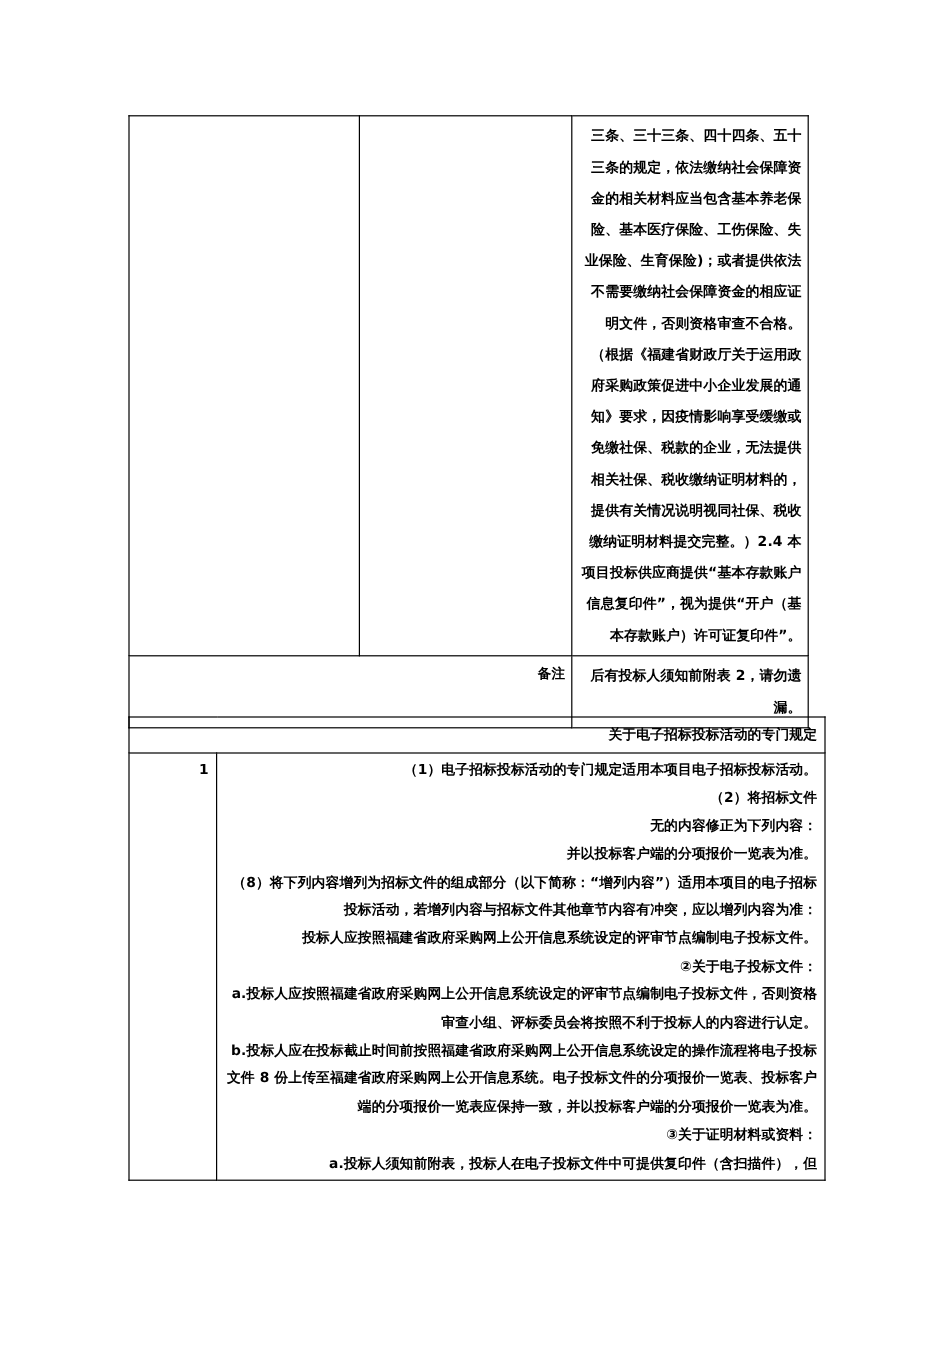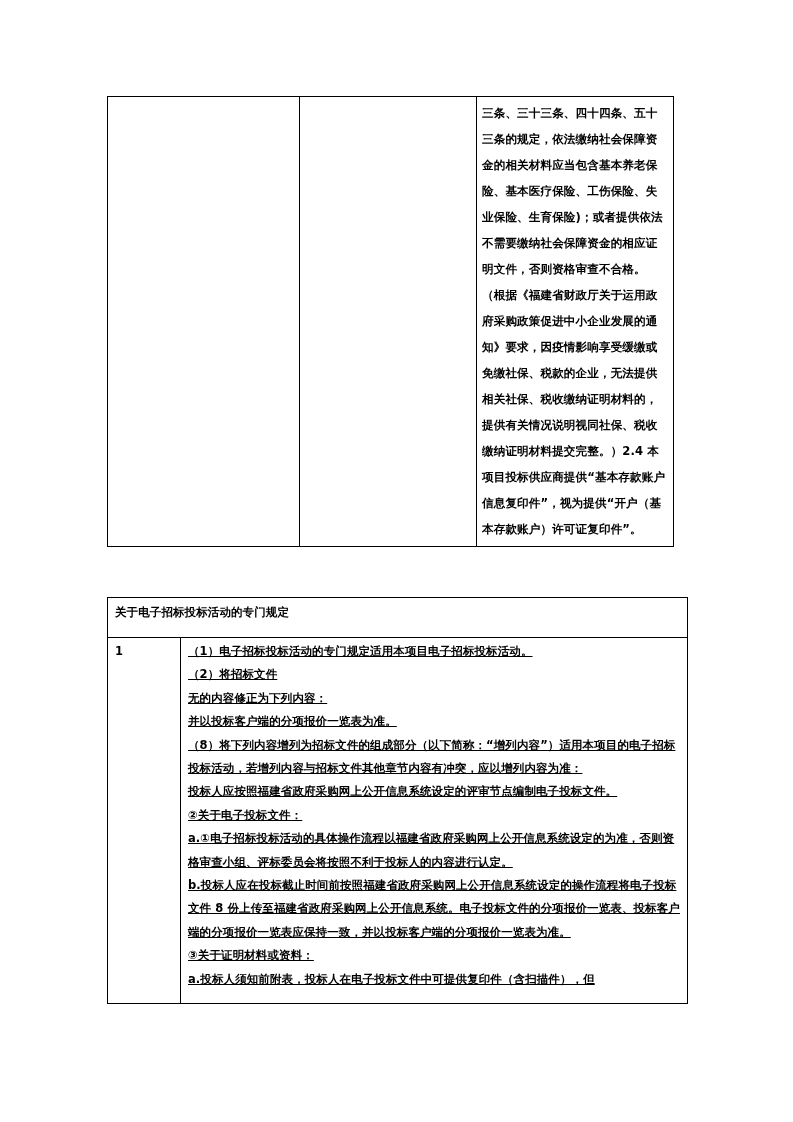--- a/index.html
+++ b/index.html
@@ -15,20 +15,21 @@
     color: #000000;
     overflow: hidden;
   }
 
   .page {
     position: absolute;
     left: 0; top: 0;
     width: 729px;
     height: 1122px;
     background: #fff;
+    text-align: right;
   }
 
   
   .doc-table {
     border-collapse: collapse;
     table-layout: fixed;
     position: absolute;
   }
   .doc-table td {
     border: 1px solid #000;
@@ -77,31 +78,30 @@
   #table-two {
     left: 107px;
     top: 597px;
     width: 580px;
   }
   #table-two .col-no { width: 73px; }
   #table-two .col-body { width: 507px; }
   #table-two td {
     font-size: 11.5px;
     line-height: 23.4px;
-    padding: 2px 6px 12px 7px;
+    padding: 2px 6px 2px 7px;
     margin-top: 15px;
   }
   #table-two td.title-cell { line-height: 25px; }
   #table-two td.head-cell { line-height: 25px; }
   #table-two td.seq-cell {
     font-size: 11.5px;
   }
   #table-two td.content-cell p {
     margin: 0;
-    text-decoration: underline;
   }
 
   
   #table-two-clip {
     position: absolute;
     left: 0;
     top: 0;
     width: 793px;
     height: 1022px;
     overflow: hidden;
@@ -117,20 +117,24 @@
       <col class="col-a">
       <col class="col-b">
       <col class="col-c">
     </colgroup>
     <tbody>
       <tr>
         <td class="empty-cell"></td>
         <td class="empty-cell"></td>
         <td class="cell-text">三条、三十三条、四十四条、五十三条的规定，依法缴纳社会保障资金的相关材料应当包含基本养老保险、基本医疗保险、工伤保险、失业保险、生育保险)；或者提供依法不需要缴纳社会保障资金的相应证明文件，否则资格审查不合格。（根据《福建省财政厅关于运用政府采购政策促进中小企业发展的通知》要求，因疫情影响享受缓缴或免缴社保、税款的企业，无法提供相关社保、税收缴纳证明材料的，提供有关情况说明视同社保、税收缴纳证明材料提交完整。）2.4 本项目投标供应商提供“基本存款账户信息复印件”，视为提供“开户（基本存款账户）许可证复印件”。</td>
       </tr>
+      <tr>
+        <td class="remark-label" colspan="2">备注</td>
+        <td class="cell-text">后有投标人须知前附表 2，请勿遗漏。</td>
+      </tr>
     </tbody>
   </table>
 
 
   <div id="table-two-clip">
     <table class="doc-table" id="table-two">
       <colgroup>
         <col class="col-no">
         <col class="col-body">
       </colgroup>
@@ -141,21 +145,21 @@
         <tr>
           <td class="seq-cell">1</td>
           <td class="content-cell">
               <p>（1）电子招标投标活动的专门规定适用本项目电子招标投标活动。</p>
               <p>（2）将招标文件</p>
               <p>无的内容修正为下列内容：</p>
               <p>并以投标客户端的分项报价一览表为准。</p>
               <p>（8）将下列内容增列为招标文件的组成部分（以下简称：“增列内容”）适用本项目的电子招标投标活动，若增列内容与招标文件其他章节内容有冲突，应以增列内容为准：</p>
               <p>投标人应按照福建省政府采购网上公开信息系统设定的评审节点编制电子投标文件。</p>
               <p>②关于电子投标文件：</p>
-              <p>a.①电子招标投标活动的具体操作流程以福建省政府采购网上公开信息系统设定的为准，否则资格审查小组、评标委员会将按照不利于投标人的内容进行认定。</p>
+              <p>a.投标人应按照福建省政府采购网上公开信息系统设定的评审节点编制电子投标文件，否则资格审查小组、评标委员会将按照不利于投标人的内容进行认定。</p>
               <p>b.投标人应在投标截止时间前按照福建省政府采购网上公开信息系统设定的操作流程将电子投标文件 8 份上传至福建省政府采购网上公开信息系统。电子投标文件的分项报价一览表、投标客户端的分项报价一览表应保持一致，并以投标客户端的分项报价一览表为准。</p>
               <p>③关于证明材料或资料：</p>
               <p>a.投标人须知前附表，投标人在电子投标文件中可提供复印件（含扫描件），但</p>
             </td>
         </tr>
       </tbody>
     </table>
   </div>
 
 </div>

